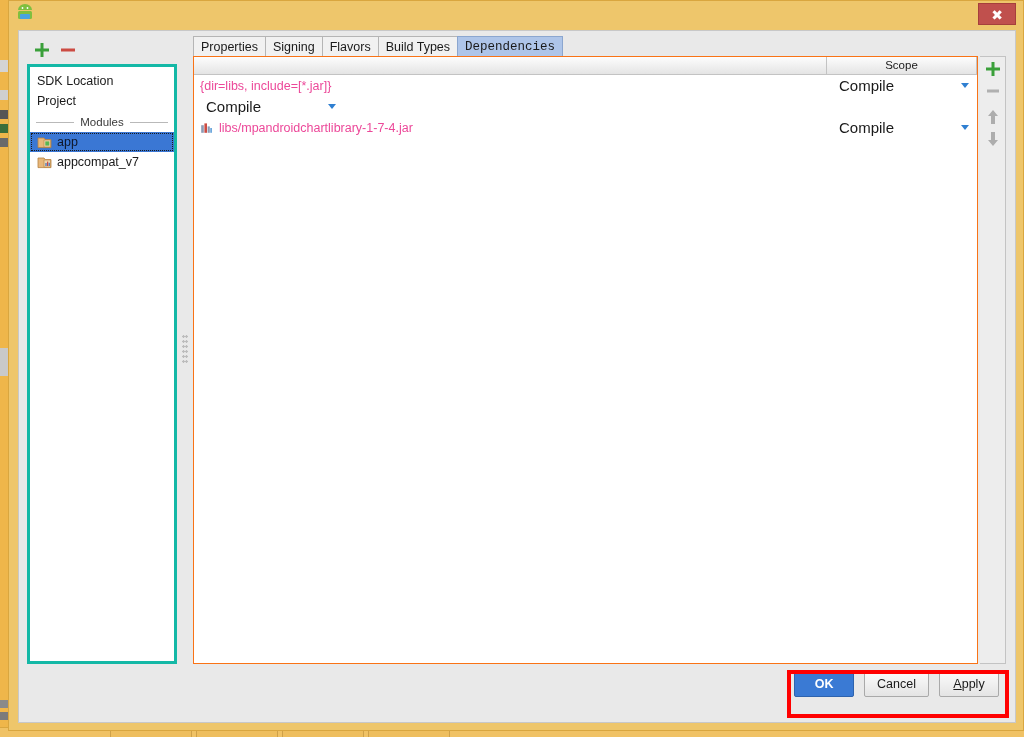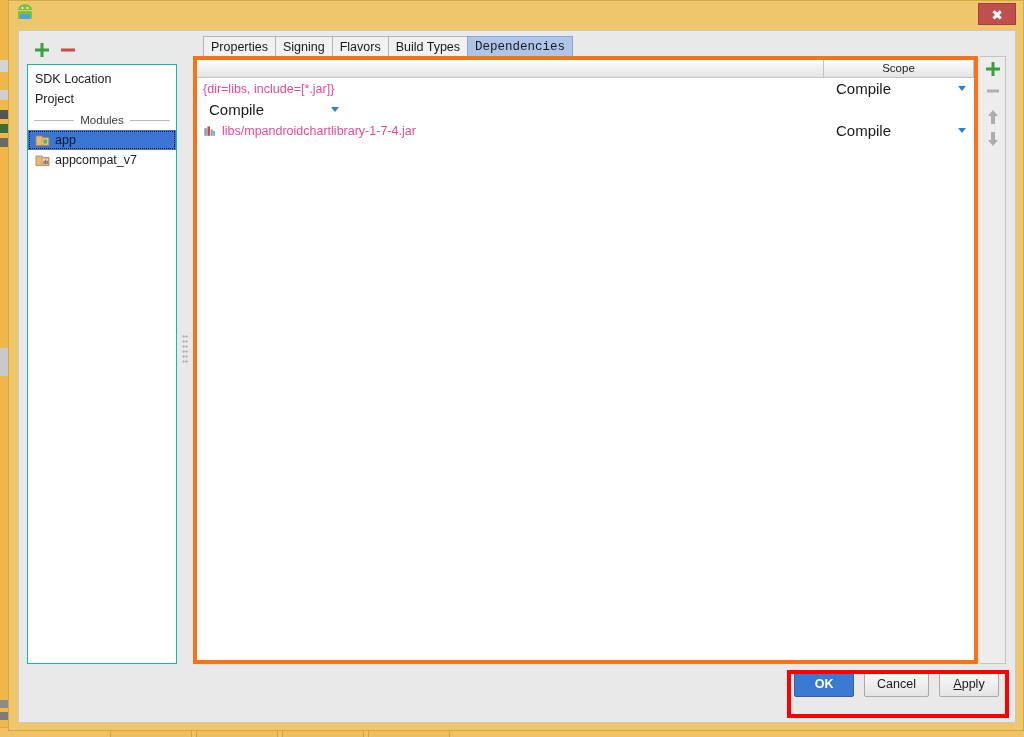--- a/index.html
+++ b/index.html
@@ -121,21 +121,21 @@
     height: 18px;
     cursor: pointer;
   }
   #module-list {
     position: absolute;
     left: 0;
     top: 30px;
     right: 0;
     bottom: 0;
     background: #ffffff;
-    border: 1px solid #14b8a6;
+    border: 3px solid #14b8a6;
     box-sizing: border-box;
     padding-top: 4px;
     overflow: hidden;
   }
   .mod-item {
     height: 20px;
     line-height: 20px;
     padding-left: 7px;
     font-size: 12.5px;
     color: #1a1a1a;
@@ -195,21 +195,21 @@
   #right-pane {
     position: absolute;
     left: 174px;
     top: 3px;
     right: 9px;
     bottom: 58px;
   }
   #tabs {
     position: relative;
     height: 22px;
-    margin-left: 10px;
+    margin-left: 0;
     display: flex;
     align-items: flex-end;
   }
   .tab {
     height: 20px;
     line-height: 20px;
     padding: 0 7px;
     font-size: 12.5px;
     color: #1a1a1a;
     background: #f1f1f1;
@@ -234,21 +234,21 @@
     right: 0;
     bottom: 0;
   }
   #dep-table {
     position: absolute;
     left: 0;
     top: 0;
     right: 28px;
     bottom: 0;
     background: #ffffff;
-    border: 4px solid #f97316;
+    border: 1px solid #f97316;
     box-sizing: border-box;
     overflow: hidden;
   }
   #table-head {
     display: flex;
     height: 17px;
     background: linear-gradient(#fdfdfd, #e4e4e4);
     border-bottom: 1px solid #c3c3c3;
   }
   .th {

